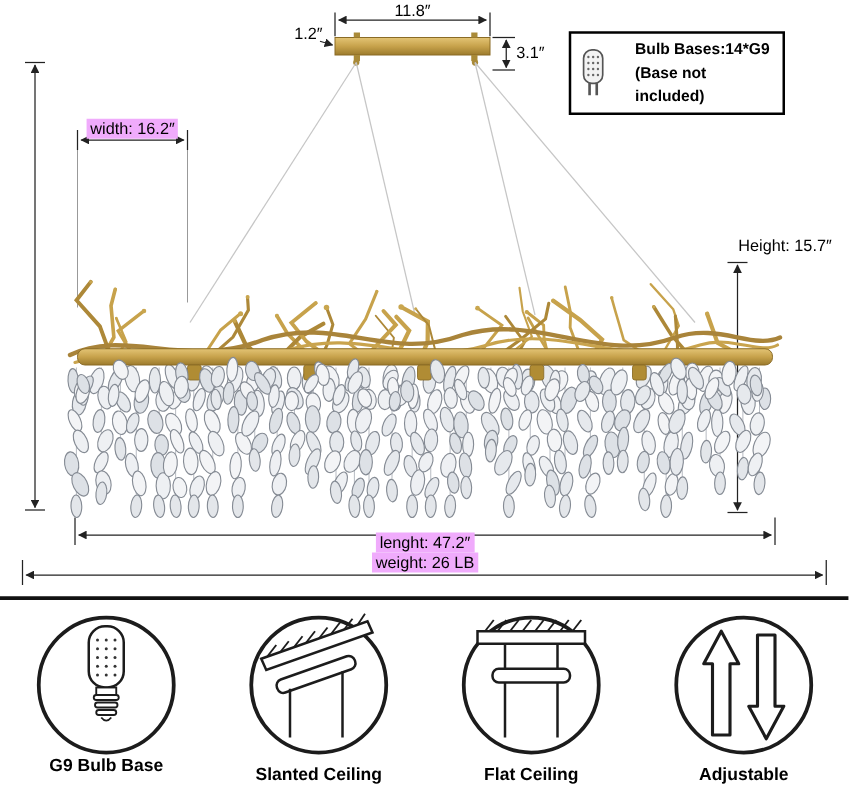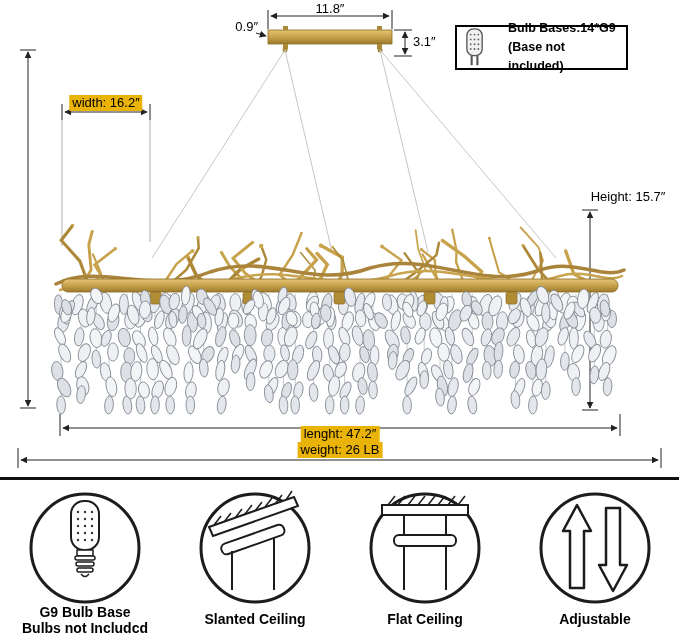--- a/index.html
+++ b/index.html
@@ -3,23 +3,23 @@
 <meta charset="utf-8">
 <style>
   * { margin:0; padding:0; box-sizing:border-box; }
   html,body { background:#fff; }
   .canvas { position:relative; width:679px; height:642px; background:#fff; overflow:hidden;
             font-family:"Liberation Sans", sans-serif; }
   .canvas > svg { position:absolute; left:0; top:0; }
   .lbl { position:absolute; font-size:13px; color:#000; white-space:nowrap; line-height:1.25; }
   .c   { transform:translateX(-50%); text-align:center; }
   .r   { transform:translateX(-100%); }
-  .bg  { background:#eab308; padding:0 3px; }
+  .bg  { background:#f0abfc; padding:0 3px; }
   .feat-lbl { font-weight:700; font-size:14px; }
-  .bulb-box { position:absolute; left:455px; top:25px; width:173px; height:45px;
+  .bulb-box { position:absolute; left:455px; top:25px; width:173px; height:67px;
               border:2px solid #000; background:#fff; display:flex; align-items:center;
               gap:23px; padding:0 7px; }
   .bulb-box .txt { font-weight:700; font-size:12.5px; line-height:1.5; }
 </style>
 </head>
 <body>
 
 <div class="canvas">
 
   <svg width="679" height="642" viewBox="0 0 679 642">
@@ -558,21 +558,21 @@
       </g>
 
       <g fill="#fff" stroke="#1c1c1c" stroke-width="2.5" stroke-linejoin="round">
         <path d="M577 505 L591 531 L584 531 L584 588 L570 588 L570 531 L563 531 Z"></path>
         <path d="M613 591 L627 565 L620 565 L620 508 L606 508 L606 565 L599 565 Z"></path>
       </g>
     </g>
   </svg>
 
   <div class="lbl c" style="left:330px;top:1px">11.8″</div>
-  <div class="lbl r" style="left:258px;top:19px">0.9″</div>
+  <div class="lbl r" style="left:258px;top:19px">1.2″</div>
   <div class="lbl" style="left:413px;top:34px">3.1″</div>
 
   <div class="bulb-box">
     <svg width="22" height="44" viewBox="0 0 22 44">
       <rect x="3" y="2" width="16" height="28" rx="7" fill="#f2f2f2" stroke="#555" stroke-width="1.4"></rect>
       <g fill="#666">
         <circle cx="7" cy="8" r="1"></circle>
           <circle cx="11" cy="8" r="1"></circle>
           <circle cx="15" cy="8" r="1"></circle>
         <circle cx="7" cy="13" r="1"></circle>
@@ -595,17 +595,16 @@
   </div>
 
   <div class="lbl c bg" style="left:106px;top:95px">width: 16.2″</div>
 
 
   <div class="lbl c" style="left:628px;top:189px">Height: 15.7″</div>
   <div class="lbl c bg" style="left:340px;top:426px">lenght: 47.2″</div>
   <div class="lbl c bg" style="left:340px;top:442px">weight: 26 LB</div>
 
   <div class="lbl c feat-lbl" style="left:85px;top:604px">G9 Bulb Base</div>
-  <div class="lbl c feat-lbl" style="left:85px;top:620px">Bulbs not Includcd</div>
   <div class="lbl c feat-lbl" style="left:255px;top:611px">Slanted Ceiling</div>
   <div class="lbl c feat-lbl" style="left:425px;top:611px">Flat Ceiling</div>
   <div class="lbl c feat-lbl" style="left:595px;top:611px">Adjustable</div>
 </div>
 
 </body></html>

